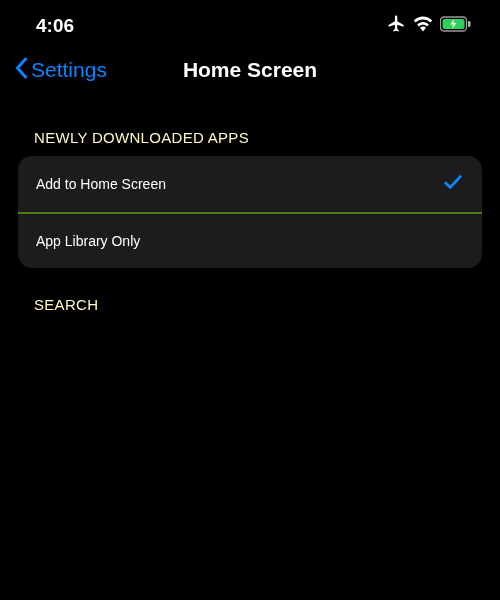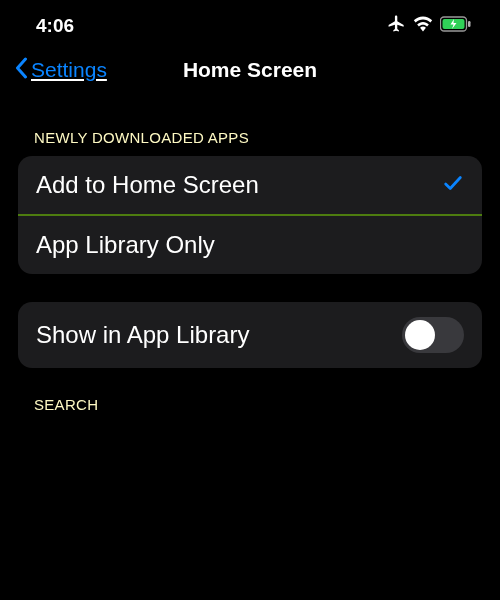--- a/index.html
+++ b/index.html
@@ -25,21 +25,20 @@
       display: flex;
       align-items: center;
       gap: 7px;
     }
     .nav-bar {
       position: relative;
       display: flex;
       align-items: center;
       padding: 12px 14px 18px 14px;
       height: 56px;
-      text-decoration: underline;
     }
     .back-btn {
       display: flex;
       align-items: center;
       color: #0a84ff;
       font-size: 21px;
       gap: 2px;
     }
     .nav-title {
       position: absolute;
@@ -73,21 +72,21 @@
       display: flex;
       align-items: center;
       justify-content: space-between;
       padding: 15px 18px;
       min-height: 56px;
     }
     .row + .row {
       border-top: 2px solid #4d7c0f;
     }
     .row-label {
-      font-size: 24px;
+      font-size: 14px;
       color: #fff;
     }
     .checkmark {
       color: #0a84ff;
     }
     .toggle {
       position: relative;
       width: 62px;
       height: 36px;
       background: #39393d;
@@ -153,25 +152,17 @@
           </svg>
       </span>
     </div>
     <div class="row">
       <span class="row-label">App Library Only</span>
     </div>
   </div>
 </div>
 
 <div class="section">
-  <div class="group">
-    <div class="row">
-      <span class="row-label">Show in App Library</span>
-      <div class="toggle">
-        <div class="toggle-knob"></div>
-      </div>
-    </div>
-  </div>
 </div>
 
 <div class="section">
   <div class="section-header">Search</div>
 </div>
 
 </body></html>

